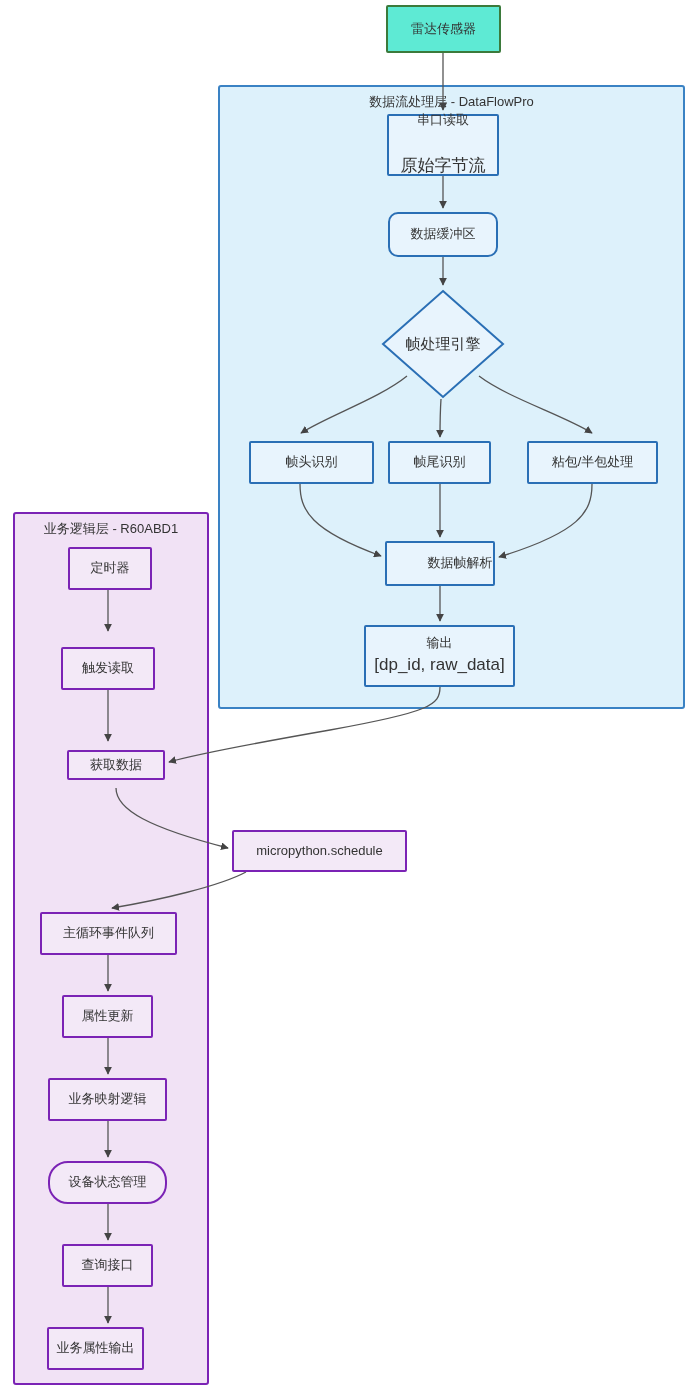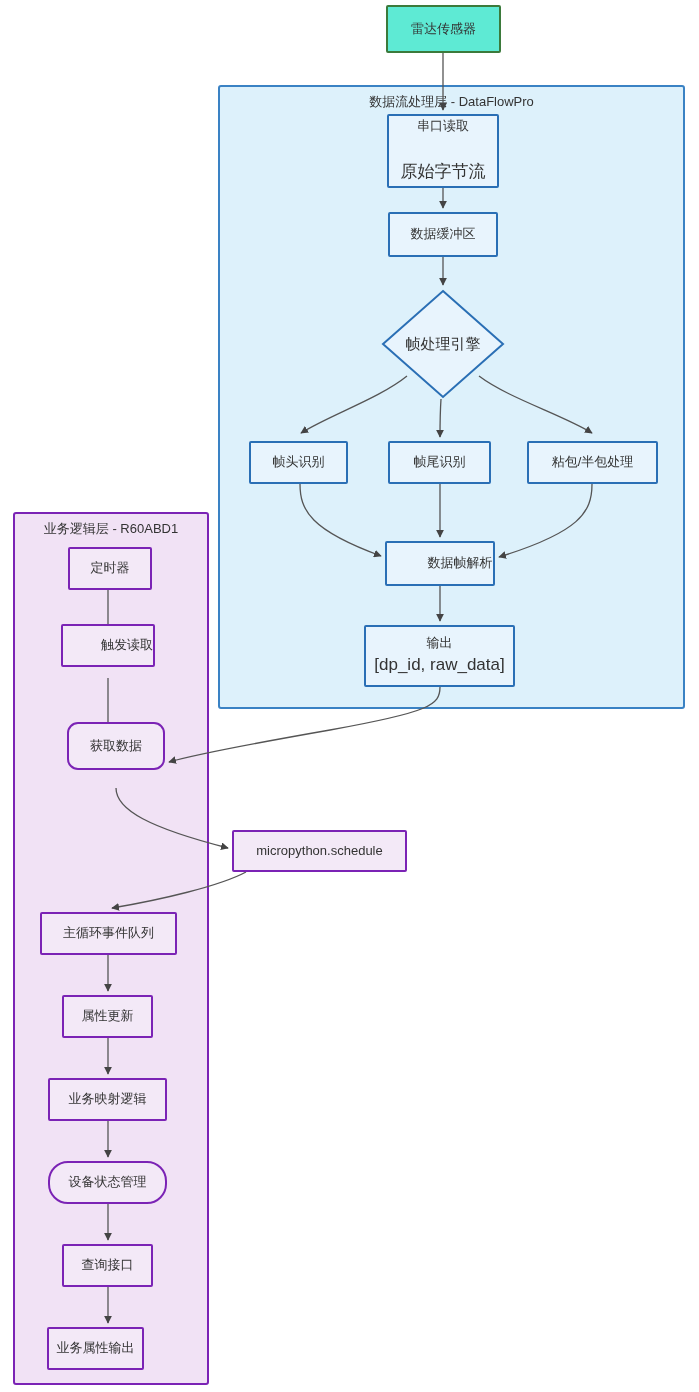--- a/index.html
+++ b/index.html
@@ -135,56 +135,56 @@
         <path d="M108,1121 L108,1157" marker-end="url(#arrow)"></path>
         <path d="M108,1204 L108,1240" marker-end="url(#arrow)"></path>
         <path d="M108,1287 L108,1323" marker-end="url(#arrow)"></path>
       </g>
   </svg>
 
   <div id="node-layer">
       <div class="node node-green" style="left: 386px; top: 5px; width: 115px; height: 48px;">
         <div>雷达传感器</div>
       </div>
-      <div class="node node-blue" style="left: 387px; top: 114px; width: 112px; height: 74px; gap: 24px;">
+      <div class="node node-blue" style="left: 387px; top: 114px; width: 112px; height: 62px; gap: 24px;">
         <div>串口读取</div>
         <div class="node-line2">原始字节流</div>
       </div>
-      <div class="node node-blue" style="left: 388px; top: 212px; width: 110px; height: 45px;">
+      <div class="node node-blue" style="left: 388px; top: 212px; width: 110px; height: 45px; border-radius: 10px;">
         <div>数据缓冲区</div>
       </div>
       <div class="diamond-wrap" style="left: 381px; top: 289px; width: 124px; height: 110px;">
         <svg class="diamond-shape" width="124" height="110" viewBox="0 0 124 110">
           <polygon points="62,2 122,55 62,108 2,55" fill="#e8f4fd" stroke="#2a6fb5" stroke-width="2"></polygon>
         </svg>
         <div class="diamond-label">帧处理引擎</div>
       </div>
-      <div class="node node-blue" style="left: 249px; top: 441px; width: 99px; height: 43px;">
+      <div class="node node-blue" style="left: 249px; top: 441px; width: 125px; height: 43px;">
         <div>帧头识别</div>
       </div>
       <div class="node node-blue" style="left: 388px; top: 441px; width: 103px; height: 43px;">
         <div>帧尾识别</div>
       </div>
       <div class="node node-blue" style="left: 527px; top: 441px; width: 131px; height: 43px;">
         <div>粘包/半包处理</div>
       </div>
       <div class="node node-blue" style="left: 385px; top: 541px; width: 110px; height: 45px; padding-left: 40px;">
         <div>数据帧解析</div>
       </div>
       <div class="node node-blue" style="left: 364px; top: 625px; width: 151px; height: 62px;">
         <div>输出</div>
         <div class="node-line2">[dp_id, raw_data]</div>
       </div>
       <div class="node node-purple" style="left: 68px; top: 547px; width: 84px; height: 43px;">
         <div>定时器</div>
       </div>
-      <div class="node node-purple" style="left: 61px; top: 624px; width: 94px; height: 43px; align-items: flex-end;">
+      <div class="node node-purple" style="left: 61px; top: 647px; width: 94px; height: 43px;">
         <div>触发读取</div>
       </div>
-      <div class="node node-purple" style="left: 67px; top: 722px; width: 98px; height: 48px; border-radius: 11px;">
+      <div class="node node-purple" style="left: 67px; top: 750px; width: 98px; height: 30px;">
         <div>获取数据</div>
       </div>
       <div class="node node-purple" style="left: 232px; top: 830px; width: 175px; height: 42px;">
         <div>micropython.schedule</div>
       </div>
       <div class="node node-purple" style="left: 40px; top: 912px; width: 137px; height: 43px;">
         <div>主循环事件队列</div>
       </div>
       <div class="node node-purple" style="left: 62px; top: 995px; width: 91px; height: 43px;">
         <div>属性更新</div>

